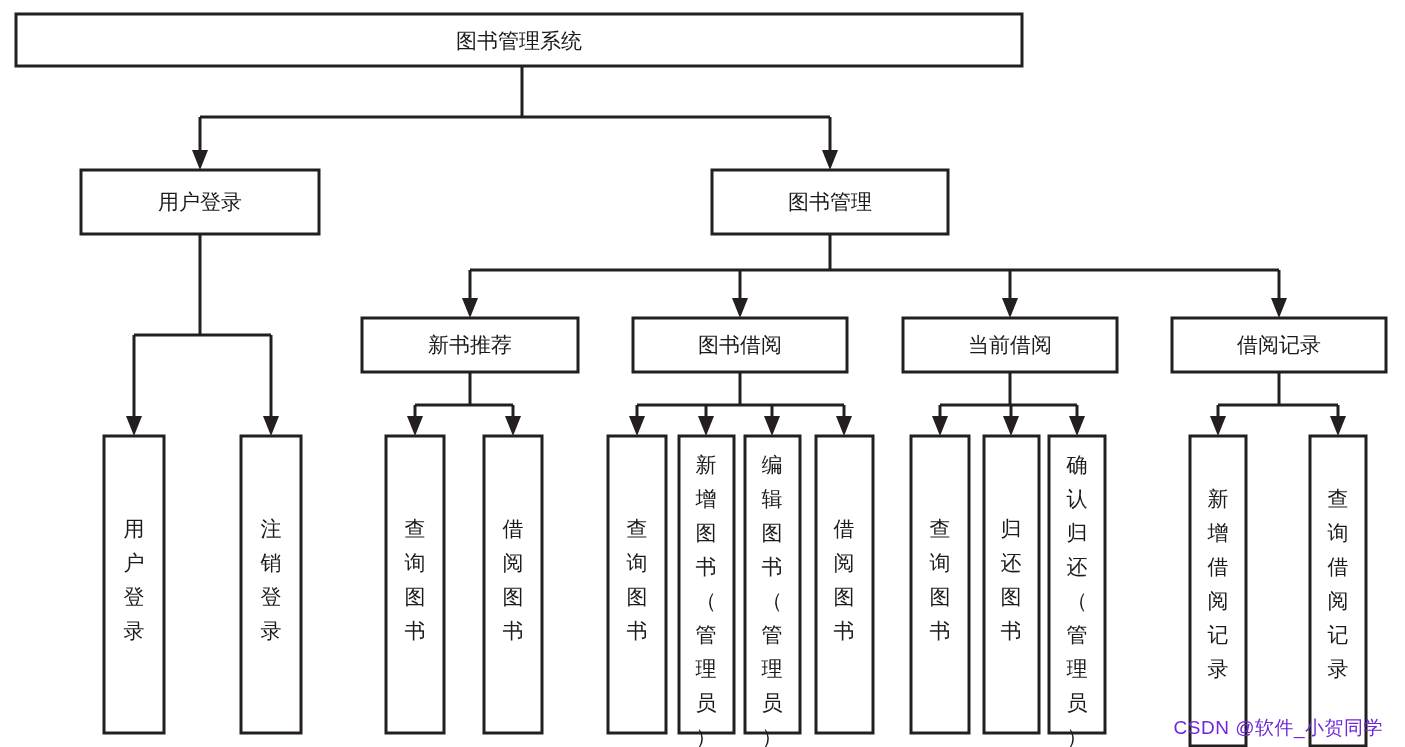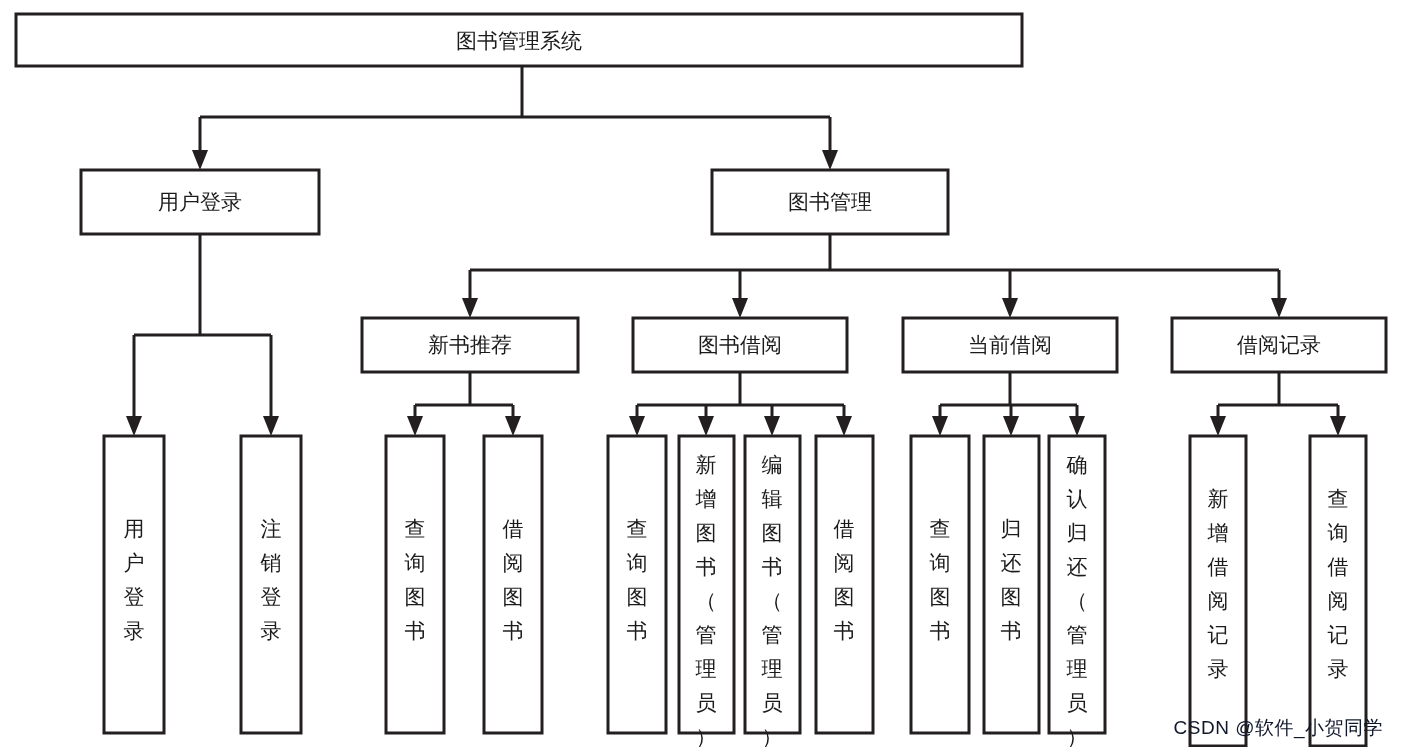--- a/index.html
+++ b/index.html
@@ -53,21 +53,21 @@
     font-size: 21px;
     fill: #1b1b1b;
     text-anchor: middle;
   }
   .watermark {
     position: absolute;
     right: 8px;
     bottom: 6px;
     font-family: "Liberation Sans", "DejaVu Sans", sans-serif;
     font-size: 19px;
-    color: #0f172a;
+    color: #6d28d9;
     letter-spacing: 0.5px;
     white-space: nowrap;
     pointer-events: none;
   }
 </style>
 </head>
 <body>
 
 <div id="diagram-root">
 

